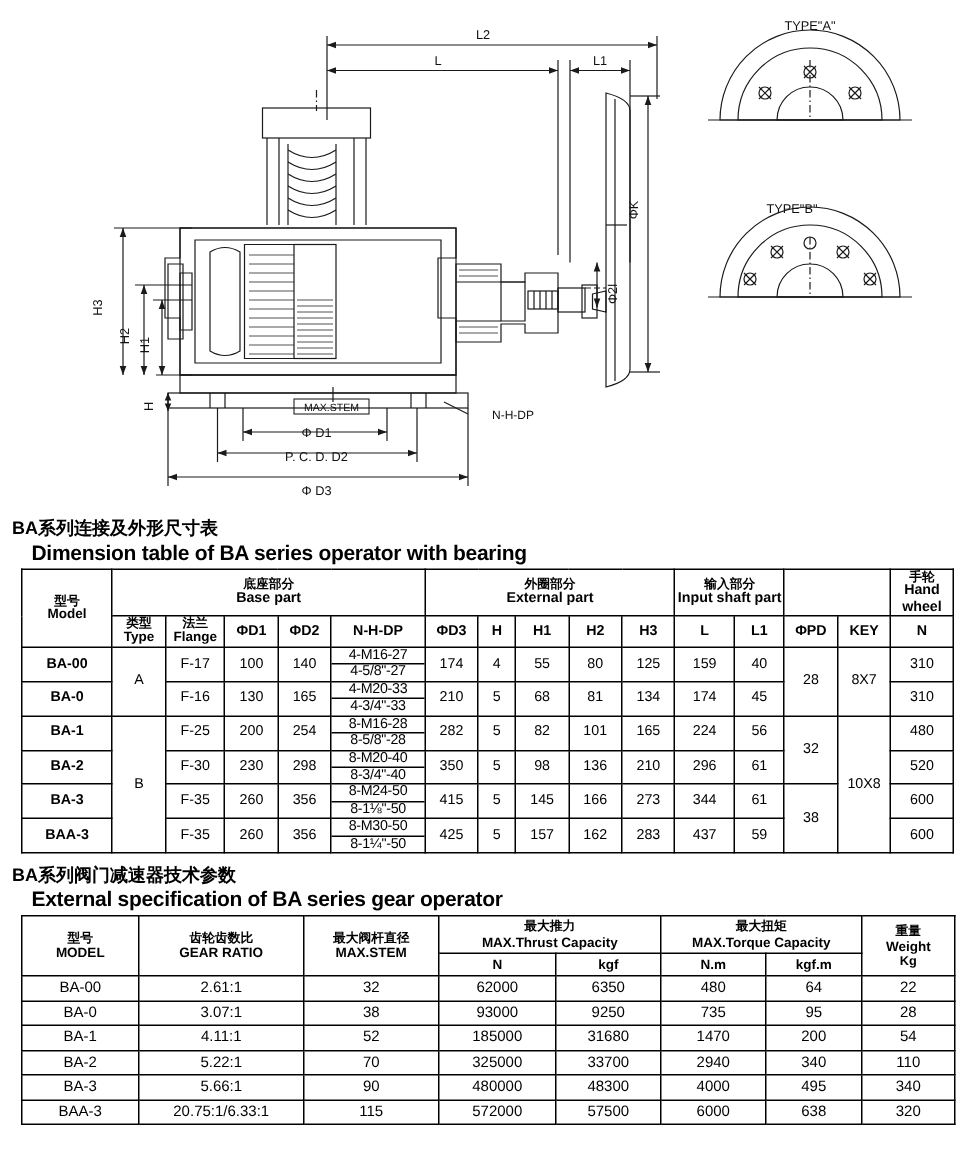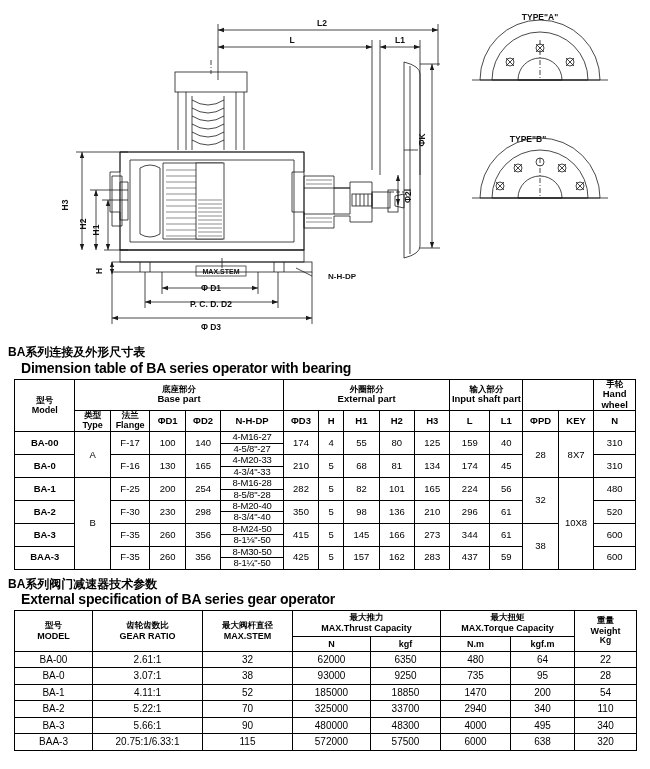--- a/index.html
+++ b/index.html
@@ -15,21 +15,20 @@
     position: relative;
     overflow: hidden;
   }
   .page { position: relative; width: 650px; height: 769px; }
 
   
   .drawing {
     position: relative;
     width: 542px;
     height: 340px;
-    font-weight: bold;
   }
   .drawing svg { display:block; }
 
   
   .sec-title {
     margin: 0 0 1px 8px;
     line-height: 1.15;
   }
   .sec-title .cn {
     font-size: 12px;
@@ -524,21 +523,21 @@
         <td>9250</td>
         <td>735</td>
         <td>95</td>
         <td>28</td>
       </tr>
       <tr>
         <td>BA-1</td>
         <td>4.11:1</td>
         <td>52</td>
         <td>185000</td>
-        <td>18850</td>
+        <td>31680</td>
         <td>1470</td>
         <td>200</td>
         <td>54</td>
       </tr>
       <tr>
         <td>BA-2</td>
         <td>5.22:1</td>
         <td>70</td>
         <td>325000</td>
         <td>33700</td>

